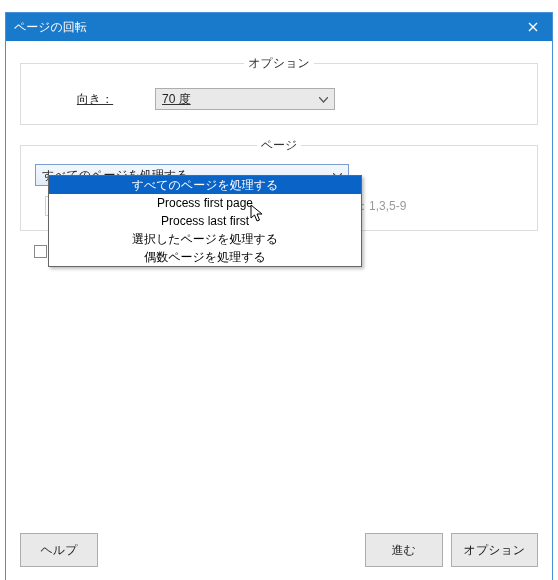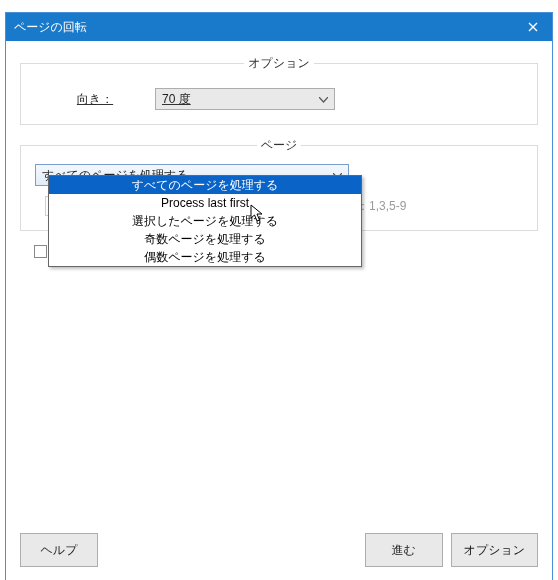--- a/index.html
+++ b/index.html
@@ -227,23 +227,23 @@
         </span>
       </div>
 
       <div class="behind-row">
         <div class="range-input"></div>
         <span class="hint" style="margin-left:150px">例：1,3,5-9</span>
       </div>
 
       <div class="dropdown-list">
         <div class="opt sel">すべてのページを処理する</div>
+        <div class="opt">Process first page</div>
         <div class="opt">Process last first</div>
         <div class="opt">選択したページを処理する</div>
-        <div class="opt">奇数ページを処理する</div>
         <div class="opt">偶数ページを処理する</div>
       </div>
 
     </fieldset>
 
     <div class="default-area">
       <div class="chk-row">
         <span class="chk"></span>
         <span>現在の設定をデフォルトとして使用</span>
       </div>

